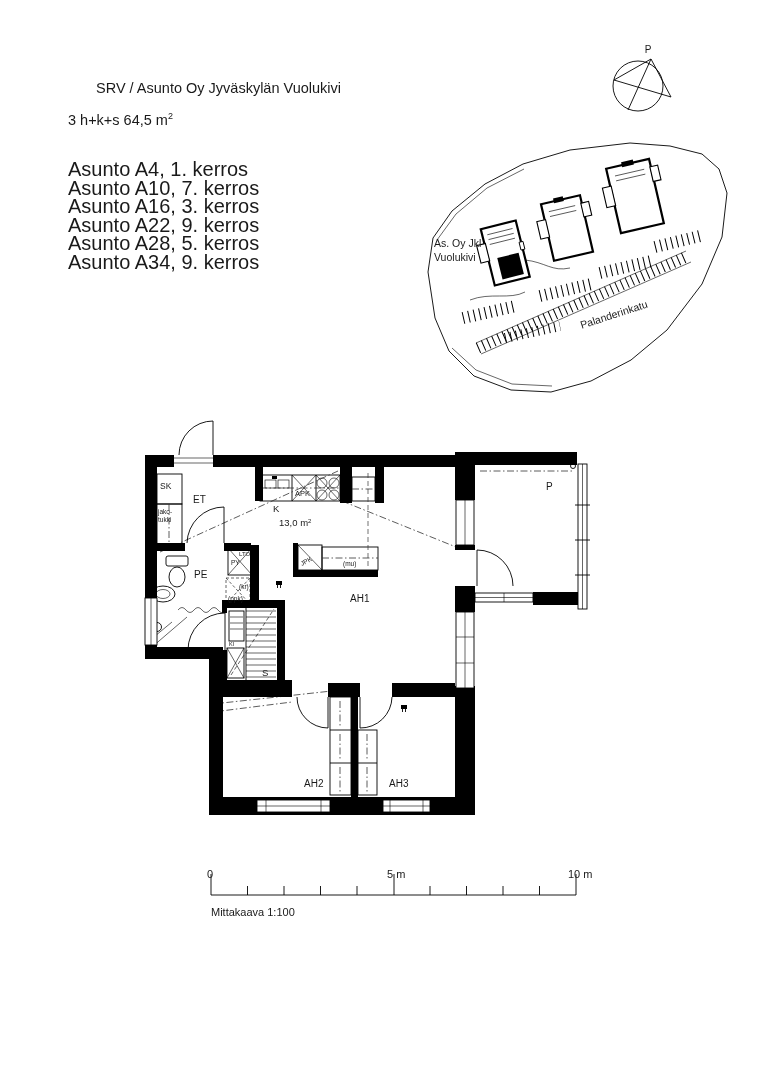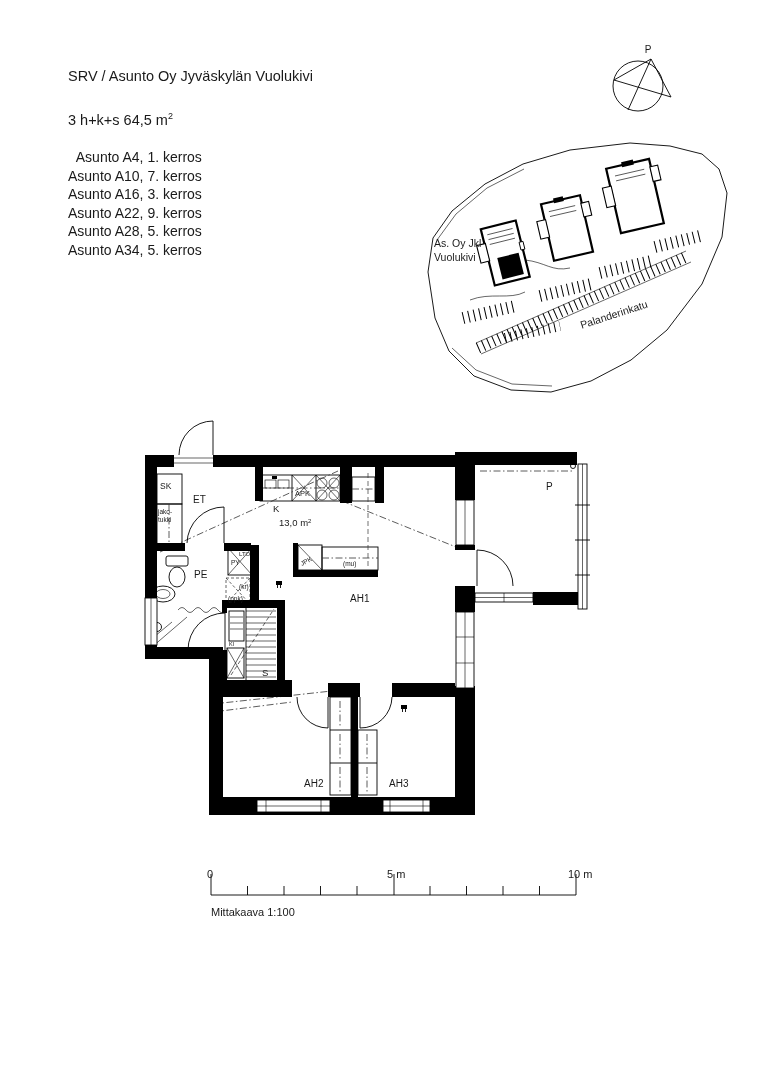--- a/index.html
+++ b/index.html
@@ -1,22 +1,22 @@
 <!DOCTYPE html>
 <html><head>
 <meta charset="utf-8">
 <style>
   html,body{margin:0;padding:0;background:#fff;}
   .page{position:relative;width:768px;height:1086px;background:#fff;overflow:hidden;
         font-family:"Liberation Sans",sans-serif;color:#1a1a1a;}
   .hdr{position:absolute;left:68px;}
-  .hdr-title{top:68px;font-size:14.5px;}
+  .hdr-title{top:80px;font-size:14.5px;margin-left:28px;}
   .hdr-spec{top:111px;font-size:14.5px;}
   .hdr-spec sup{font-size:9px;}
-  .hdr-list{top:148px;font-size:14px;line-height:18.6px;text-align:right;}
+  .hdr-list{top:160px;font-size:20px;line-height:18.6px;}
   svg{position:absolute;left:0;top:0;}
   svg text{font-family:"Liberation Sans",sans-serif;fill:#1a1a1a;}
   .wall{fill:#000;stroke:none;}
   .fx{fill:none;stroke:#000;stroke-width:0.9;}
   .fxt{fill:none;stroke:#000;stroke-width:0.6;}
   .win{fill:#fff;stroke:#000;stroke-width:0.9;}
   .door{fill:none;stroke:#000;stroke-width:0.9;}
   .dd{fill:none;stroke:#333;stroke-width:0.8;stroke-dasharray:7,2.5,1.5,2.5;}
   .dash{fill:none;stroke:#333;stroke-width:0.7;stroke-dasharray:5,3;}
   .site{fill:none;stroke:#000;}
@@ -27,21 +27,21 @@
 <div class="page">
 
 <div class="hdr hdr-title">SRV / Asunto Oy Jyväskylän Vuolukivi</div>
 <div class="hdr hdr-spec"><span>3 h+k+s 64,5 m</span><sup>2</sup></div>
 <div class="hdr hdr-list">
   <div>Asunto A4, 1. kerros</div>
   <div>Asunto A10, 7. kerros</div>
   <div>Asunto A16, 3. kerros</div>
   <div>Asunto A22, 9. kerros</div>
   <div>Asunto A28, 5. kerros</div>
-  <div>Asunto A34, 5. kerros</div>
+  <div>Asunto A34, 9. kerros</div>
 </div>
 
 <svg width="768" height="1086" viewBox="0 0 768 1086">
 
   <g>
     <circle cx="638" cy="86" r="25" class="fx"></circle>
     <line x1="651" y1="59" x2="614" y2="80" class="fx"></line>
     <line x1="651" y1="59" x2="671" y2="97" class="fx"></line>
     <line x1="614" y1="80" x2="671" y2="97" class="fx"></line>
     <line x1="651" y1="59" x2="628" y2="110" class="fx"></line>

